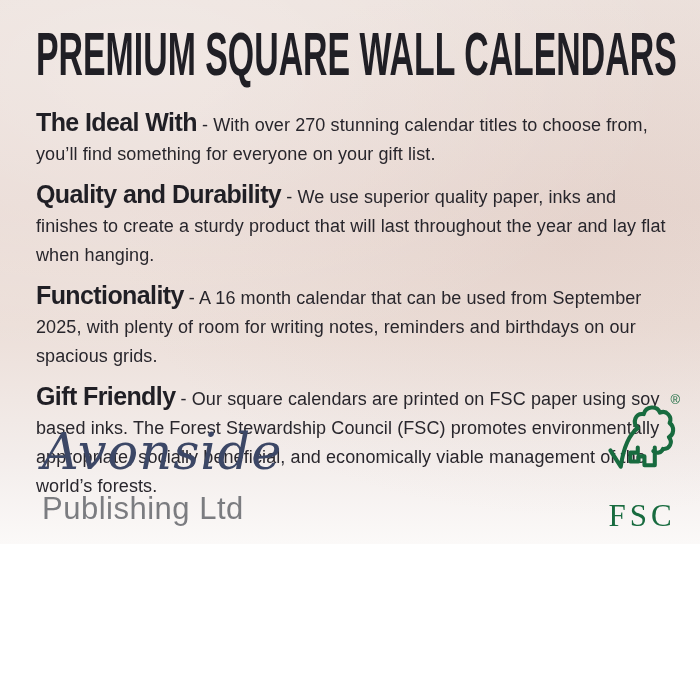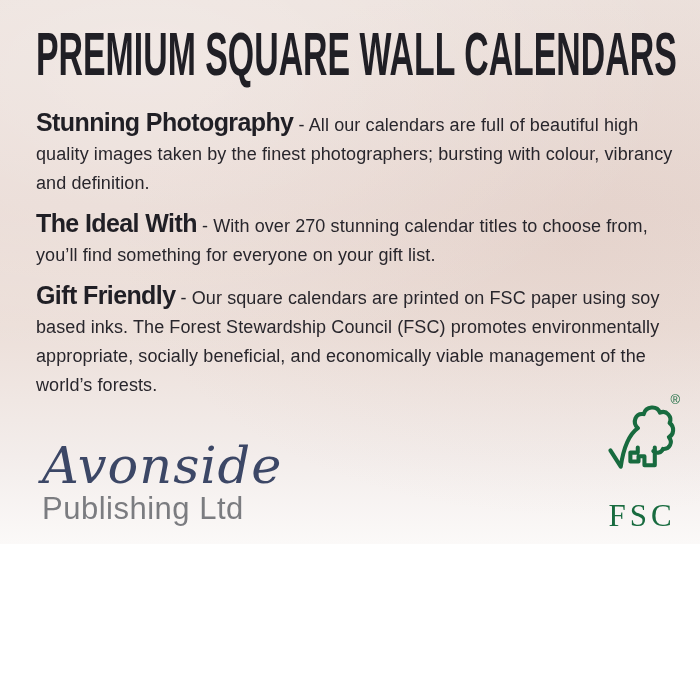--- a/index.html
+++ b/index.html
@@ -64,21 +64,21 @@
     font-style:italic;
     font-size:51px;
     line-height:50px;
     letter-spacing:1px;
   }
   .brand-sub{
     font-size:31px;
     line-height:34px;
     color:var(--gray);
     letter-spacing:0.5px;
-    margin-top:1px;
+    margin-top:15px;
   }
   .fsc-block{
     position:absolute;
     right:18px;bottom:14px;
     width:84px;
     text-align:center;
     color:var(--green);
   }
   .fsc-tree{display:block;margin:0 auto;}
   .fsc-reg{
@@ -99,25 +99,26 @@
 </head>
 <body>
 
 <div class="page">
 
   <h1 class="title">
     <span class="title-inner">PREMIUM SQUARE WALL CALENDARS</span>
   </h1>
 
   <div class="sections">
-    <p class="section"><span class="section-heading">Stunning Photography</span><span class="section-sep"> - </span><span class="section-body">All our calendars are full of beautiful high quality images taken by the finest photographers; bursting with colour, vibrancy and definition.</span></p>
 
     <p class="section"><span class="section-heading">The Ideal With</span><span class="section-sep"> - </span><span class="section-body">With over 270 stunning calendar titles to choose from, you’ll find something for everyone on your gift list.</span></p>
 
+    <p class="section"><span class="section-heading">Quality and Durability</span><span class="section-sep"> - </span><span class="section-body">We use superior quality paper, inks and finishes to create a sturdy product that will last throughout the year and lay flat when hanging.</span></p>
 
+    <p class="section"><span class="section-heading">Functionality</span><span class="section-sep"> - </span><span class="section-body">A 16 month calendar that can be used from September 2025, with plenty of room for writing notes, reminders and birthdays on our spacious grids.</span></p>
 
     <p class="section"><span class="section-heading">Gift Friendly</span><span class="section-sep"> - </span><span class="section-body">Our square calendars are printed on FSC paper using soy based inks. The Forest Stewardship Council (FSC) promotes environmentally appropriate, socially beneficial, and economically viable management of the world’s forests.</span></p>
   </div>
 
   <div class="brand">
     <div class="brand-script">Avonside</div>
     <div class="brand-sub">Publishing Ltd</div>
   </div>
 
   <div class="fsc-block">

